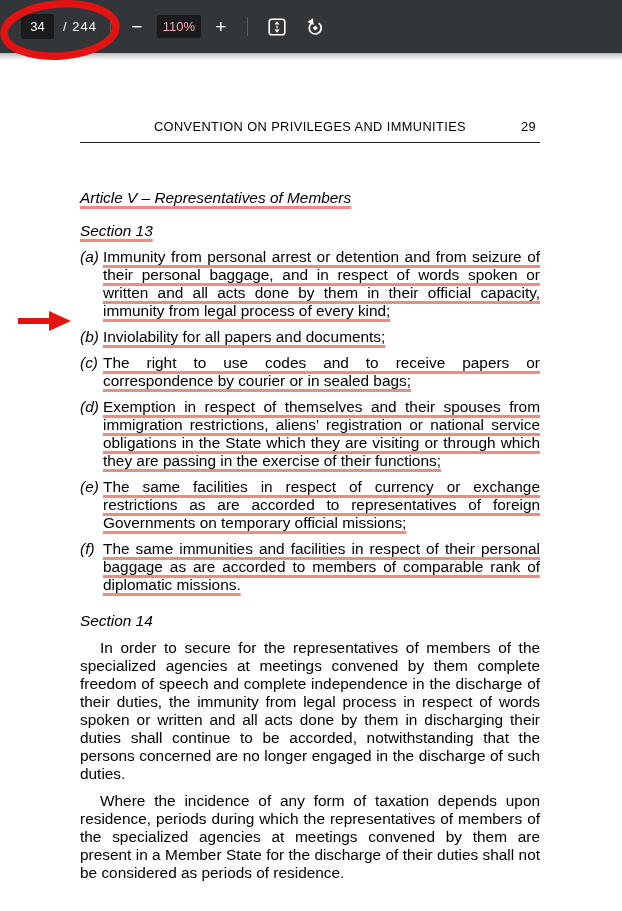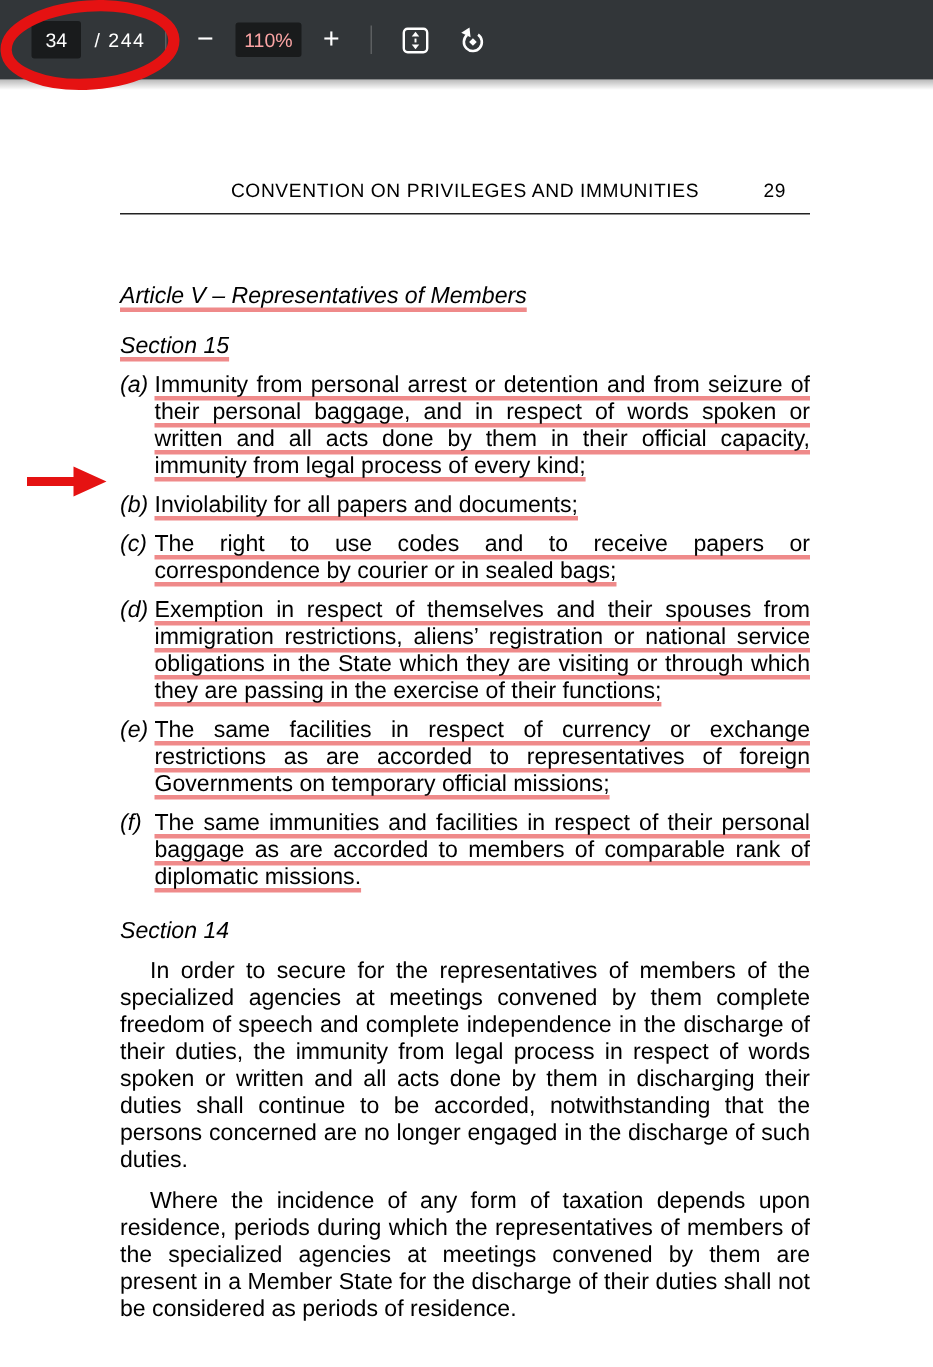--- a/index.html
+++ b/index.html
@@ -41,21 +41,21 @@
   .page {
     position:absolute; top:53px; left:0; right:0; bottom:0; background:#fff;
     padding:34px 82px 0 80px;
     font-family:Liberation Sans, sans-serif; color:#000000;
     font-size:15.4px; line-height:18px;margin-top:31px;
   }
   .doc-header {
     position:relative; text-align:center; font-size:12.8px; letter-spacing:0.4px;
     padding-bottom:6px; border-bottom:1.5px solid #222;
   }
-  .doc-pagenum { position:absolute; right:16px; top:0; }
+  .doc-pagenum { position:absolute; right:4px; top:0; }
   .heading-center { font-style:italic; font-weight:normal; font-size:15.4px; }
   .article-heading { margin-top:46px; }
   .section-13-heading { margin-top:15px; }
   .section-14-heading { margin-top:18px; }
   .section-15-heading { margin-top:14px; }
   .para { text-align:justify; }
   .indent { text-indent:20px; }
   .intro-para { margin-top:11px; }
   .body-para { margin-top:9px; }
   .li { display:flex; margin-top:8px; }
@@ -109,21 +109,21 @@
 
   <div class="page">
 
     <div class="doc-header">
       <span>CONVENTION ON PRIVILEGES AND IMMUNITIES</span>
       <span class="doc-pagenum">29</span>
     </div>
 
     <h2 class="heading-center article-heading ul">Article V – Representatives of Members</h2>
 
-    <h3 class="heading-center section-13-heading ul">Section 15</h3>
+    <h3 class="heading-center section-13-heading ul">Section 13</h3>
 
 
     <div class="li">
       <span class="li-label">(a)</span>
       <span class="li-text ul">Immunity from personal arrest or detention and from seizure of their personal baggage, and in respect of words spoken or written and all acts done by them in their official capacity, immunity from legal process of every kind;</span>
     </div>
 
     <div class="li">
       <span class="li-label">(b)</span>
       <span class="li-text ul">Inviolability for all papers and documents;</span>

